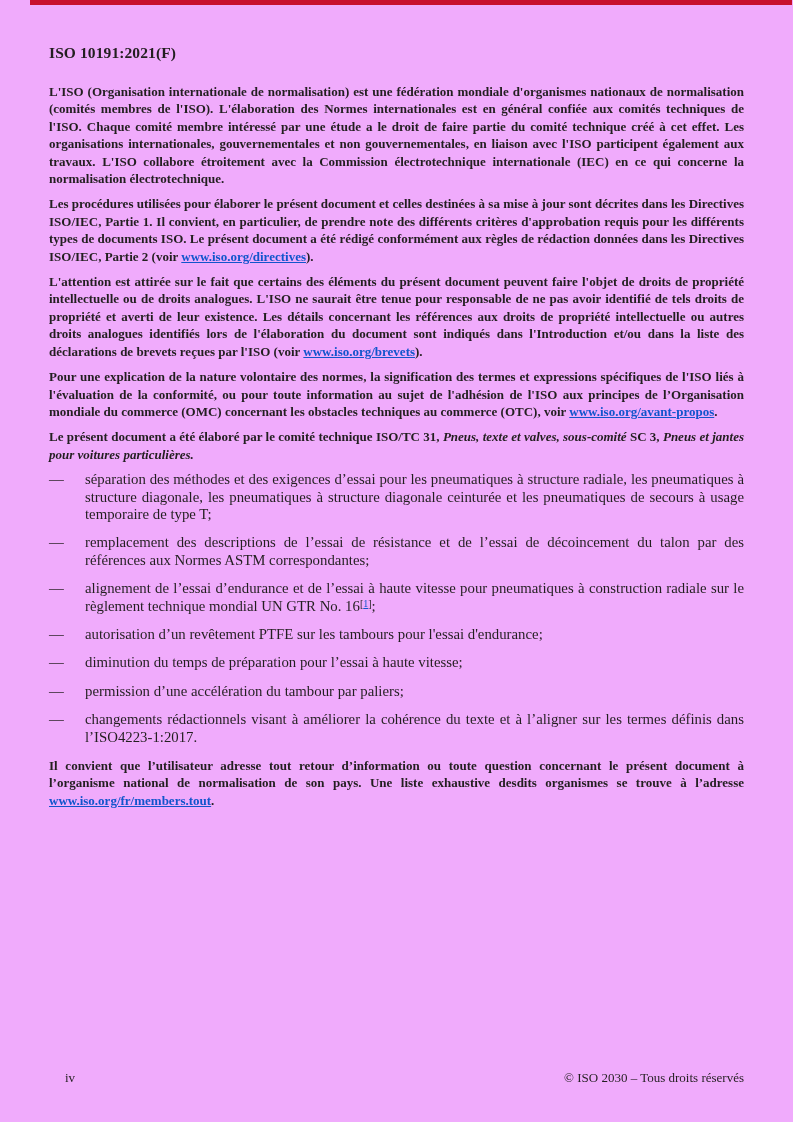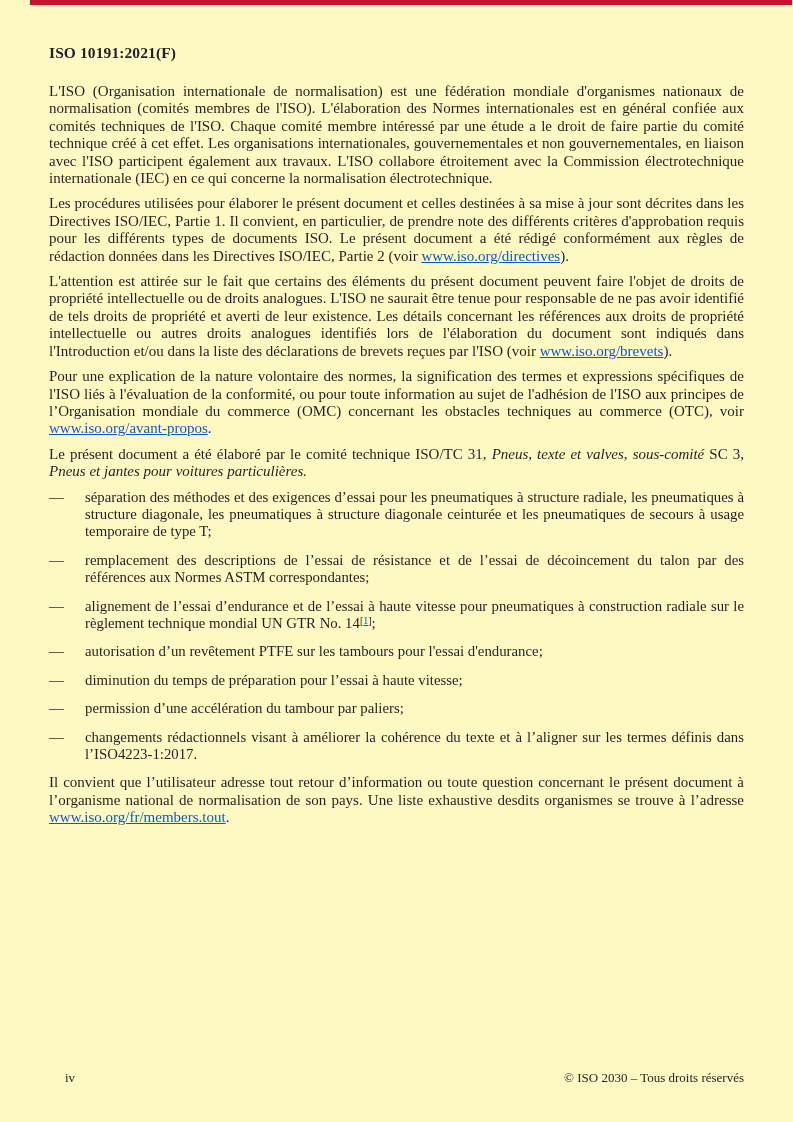--- a/index.html
+++ b/index.html
@@ -1,20 +1,20 @@
 <!DOCTYPE html>
 <html lang="fr" style="--rule: #c8102e; --link: #1155cc; --text: #231f20;"><head>
 <meta charset="utf-8">
 <style>
   html, body { margin: 0; padding: 0; background: #ffffff; }
   .page {
     position: relative;
     width: 793px;
     height: 1122px;
-    background: #fef9c3;
+    background: #f0abfc;
     overflow: hidden;
     font-family: "Liberation Serif", "DejaVu Serif", serif;
     color: var(--text, #231f20);
     -webkit-font-smoothing: antialiased;
   }
   .top-rule {
     position: absolute;
     top: 0; left: 30px; right: 1px; height: 5px;
     background: var(--rule, #c8102e);
   }
@@ -31,24 +31,25 @@
   }
   h1.doc-title {
     margin: 51px 0 0 0;
     font-size: 23px;
     font-weight: bold;
     letter-spacing: 0.1px;
   }
   .body-flow { margin-top: 21px; }
   .body-flow p {
     margin: 0 0 8px 0;
-    font-size: 15px;
+    font-size: 13px;
     line-height: 17.4px;
     text-align: justify;
     hyphens: none;
+    font-weight: bold;
   }
   .bullet-list { margin: 3px 0 0 0; }
   .list-item {
     display: flex;
     margin-bottom: 11px;
     font-size: 14.8px;
     line-height: 17.4px;
   }
   .dash { flex: 0 0 36px; }
   .li-body { flex: 1; text-align: justify; hyphens: none; }
@@ -92,21 +93,21 @@
           <div class="list-item">
             <span class="dash">—</span>
             <span class="li-body"><span>séparation des méthodes et des exigences d’essai pour les pneumatiques à structure radiale, les pneumatiques à structure diagonale, les pneumatiques à structure diagonale ceinturée et les pneumatiques de secours à usage temporaire de type T;</span></span>
           </div>
           <div class="list-item">
             <span class="dash">—</span>
             <span class="li-body"><span>remplacement des descriptions de l’essai de résistance et de l’essai de décoincement du talon par des références aux Normes ASTM correspondantes;</span></span>
           </div>
           <div class="list-item">
             <span class="dash">—</span>
-            <span class="li-body"><span>alignement de l’essai d’endurance et de l’essai à haute vitesse pour pneumatiques à construction radiale sur le règlement technique mondial UN GTR No. 14</span><span class="sup">[</span><a class="lnk sup" href="#">1</a><span class="sup">]</span><span>;</span></span>
+            <span class="li-body"><span>alignement de l’essai d’endurance et de l’essai à haute vitesse pour pneumatiques à construction radiale sur le règlement technique mondial UN GTR No. 16</span><span class="sup">[</span><a class="lnk sup" href="#">1</a><span class="sup">]</span><span>;</span></span>
           </div>
           <div class="list-item">
             <span class="dash">—</span>
             <span class="li-body"><span>autorisation d’un revêtement PTFE sur les tambours pour l'essai d'endurance;</span></span>
           </div>
           <div class="list-item">
             <span class="dash">—</span>
             <span class="li-body"><span>diminution du temps de préparation pour l’essai à haute vitesse;</span></span>
           </div>
           <div class="list-item">

